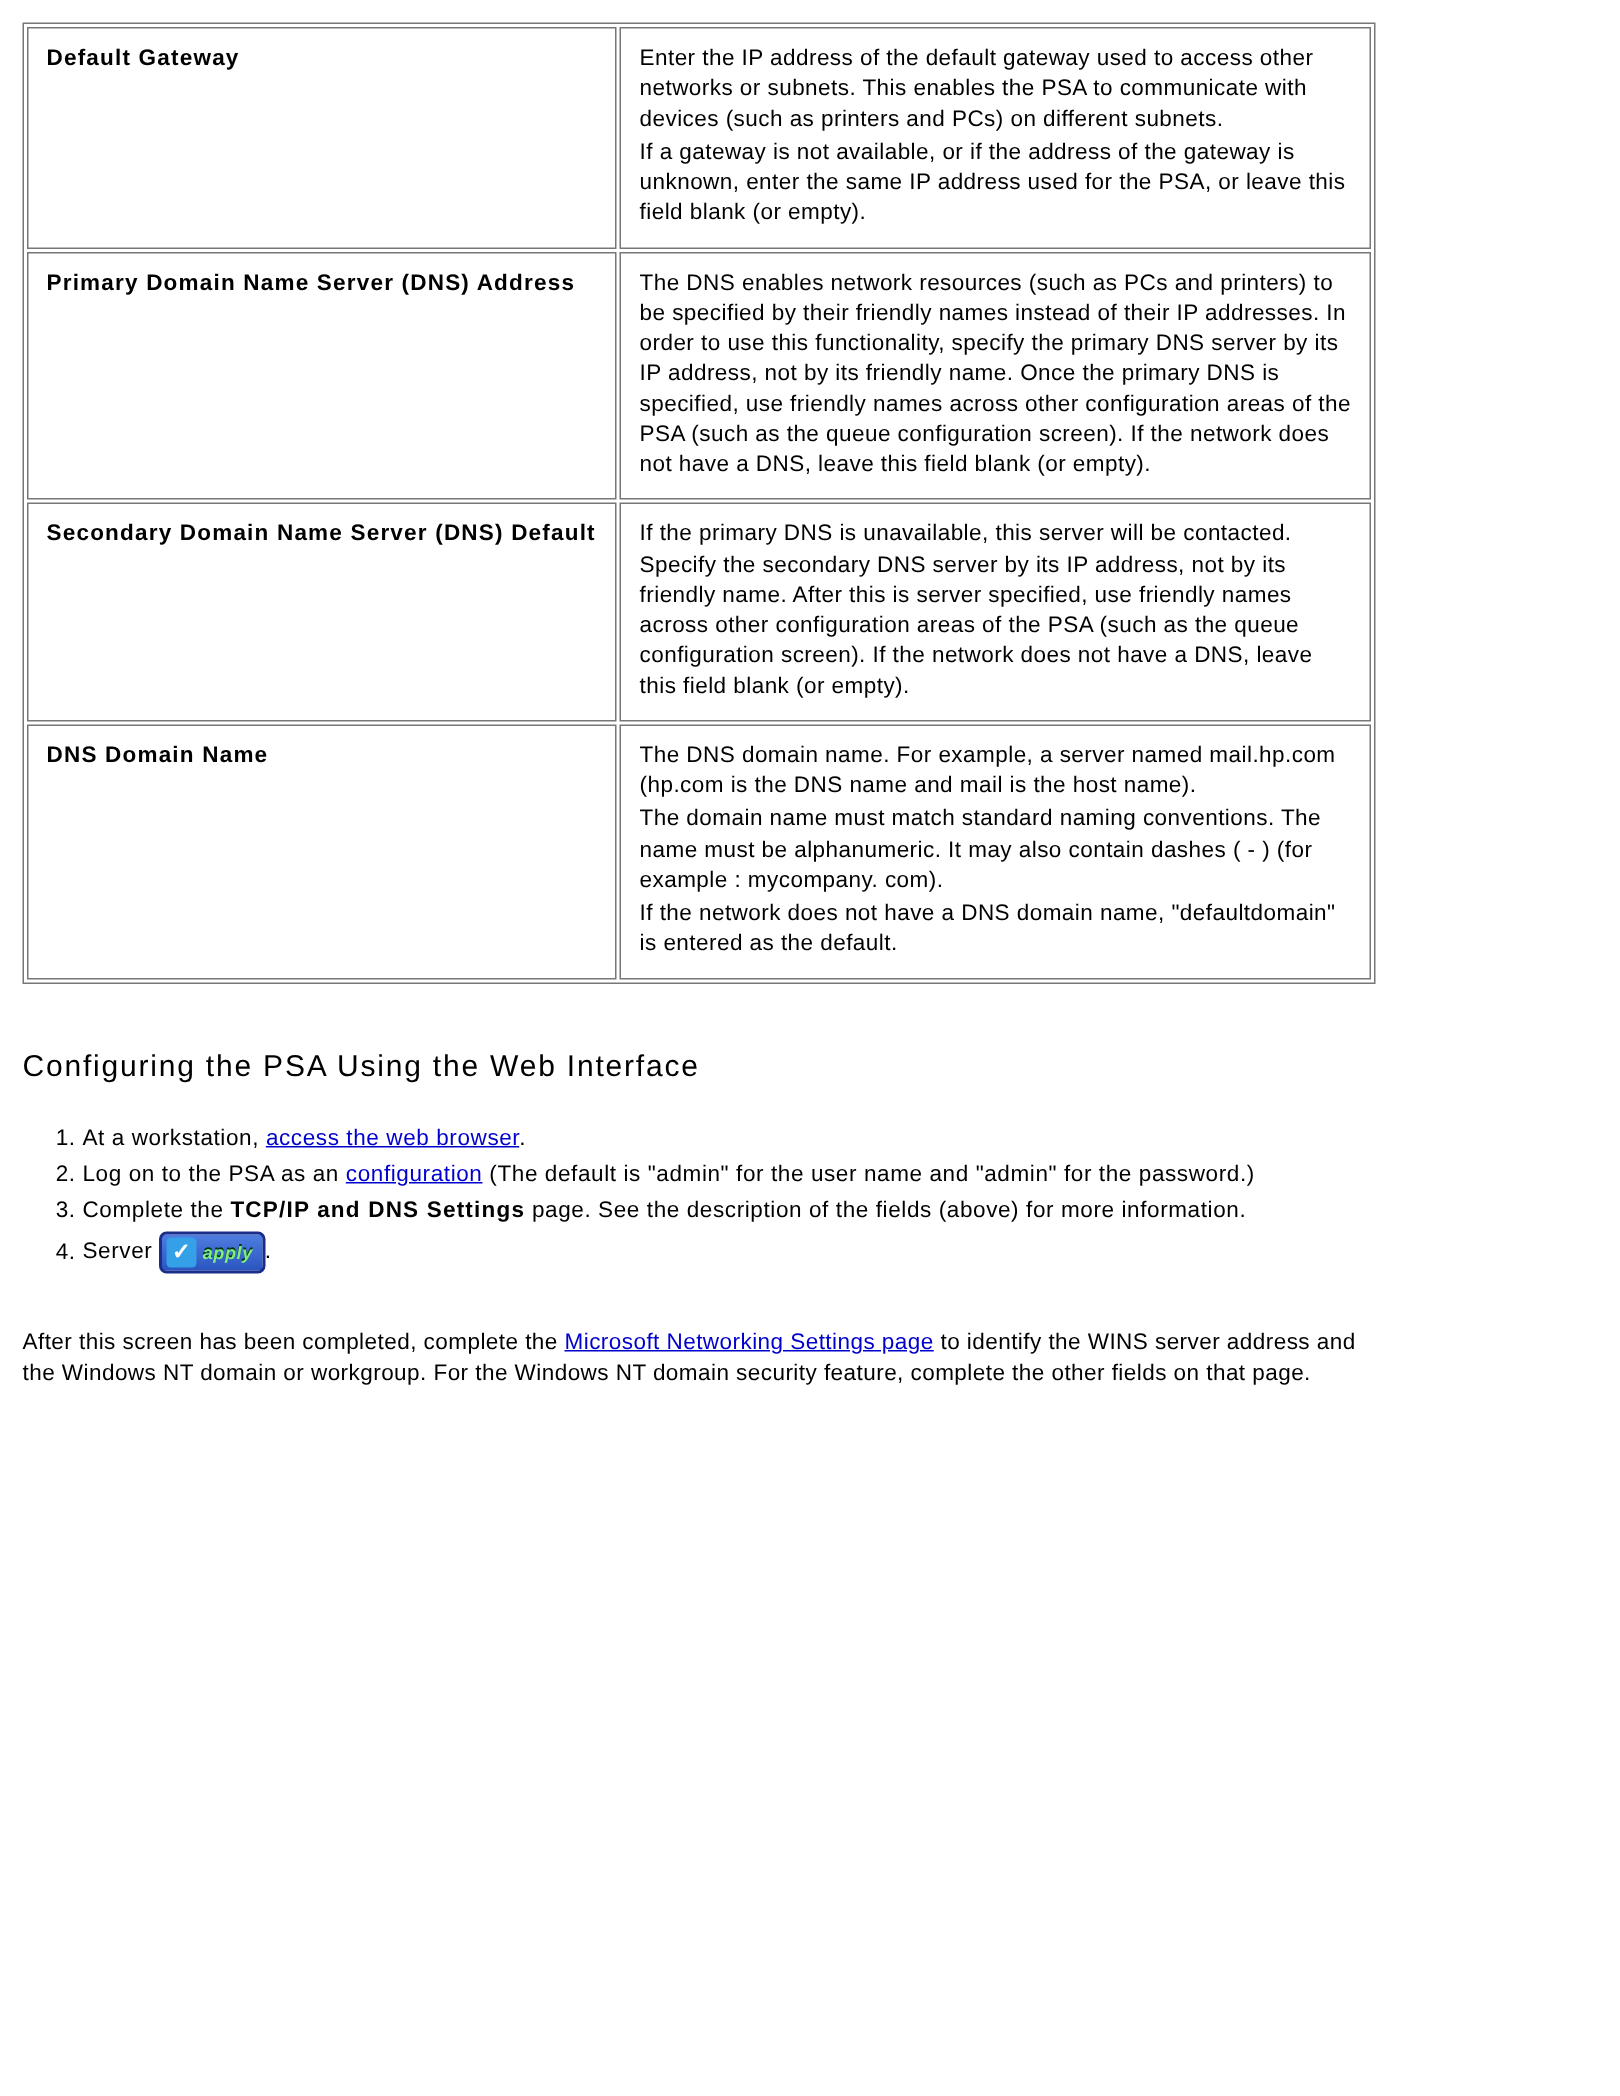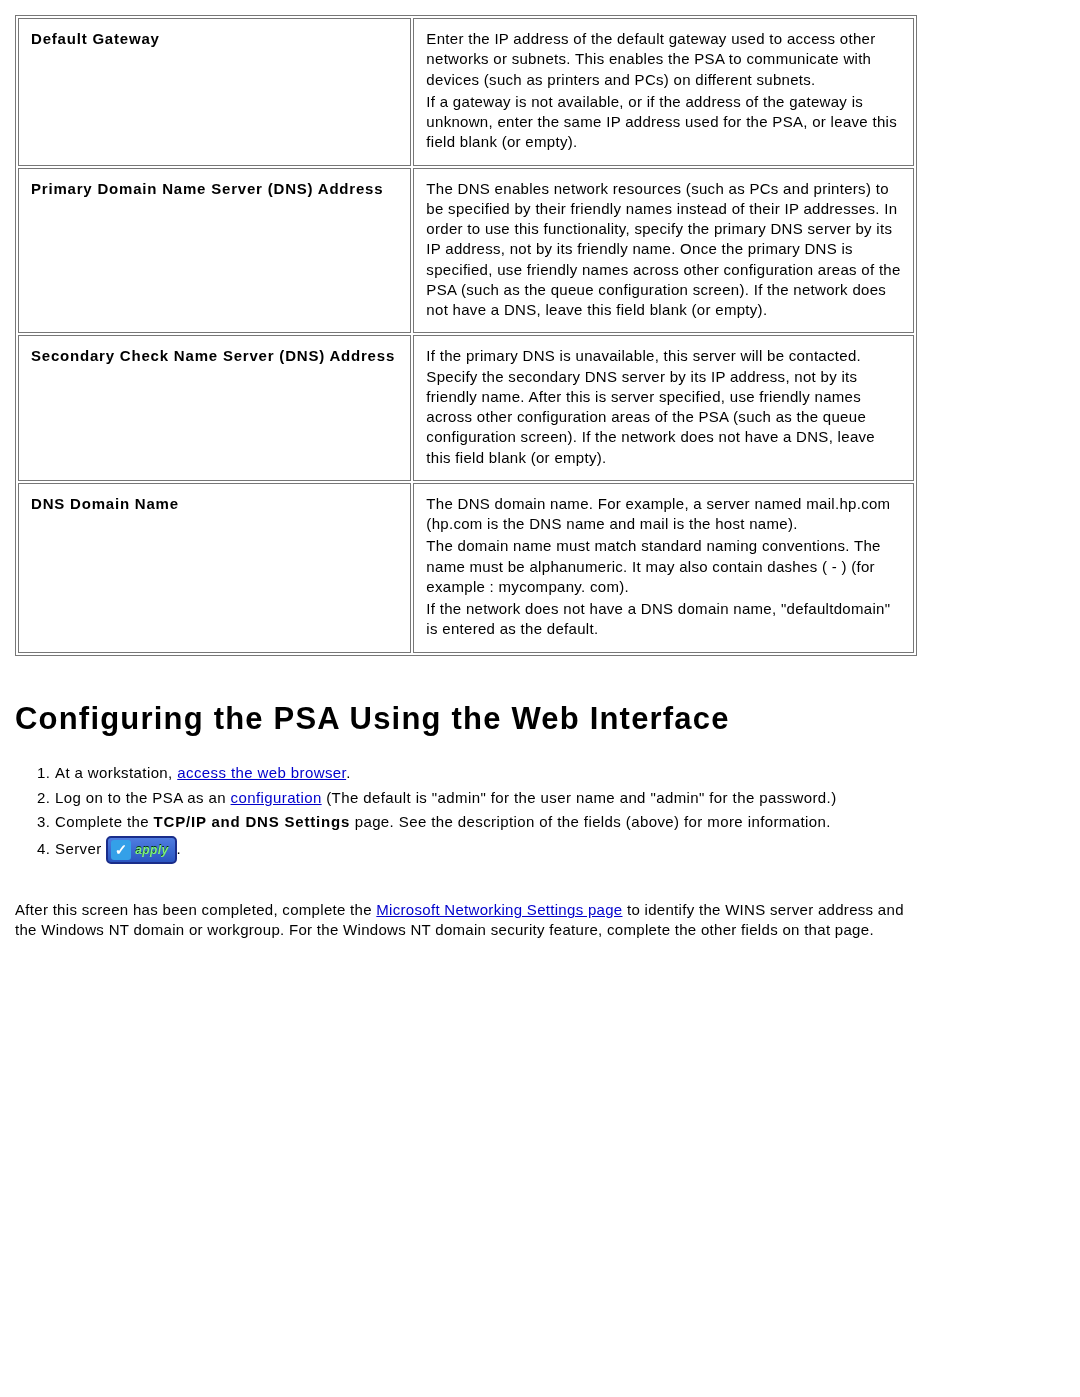--- a/index.html
+++ b/index.html
@@ -34,22 +34,22 @@
     letter-spacing: 0.8px;
   }
   table.defs td.desc {
     width: 56%;
     margin-left: 35px;
   }
   .para {
     margin: 0 0 2px 0;
   }
   h2.section {
-    font-weight: bold;
-    font-size: 31px;
+    font-weight: normal;
+    font-size: 20px;
     letter-spacing: 1.2px;
     margin: 42px 0 22px 0;
   }
   ol.steps {
     margin: 0 0 0 40px;
     padding: 0;
   }
   ol.steps li {
     padding: 2px 0;
     letter-spacing: 0.4px;
@@ -114,21 +114,21 @@
           <div class="para">If a gateway is not available, or if the address of the gateway is unknown, enter the same IP address used for the PSA, or leave this field blank (or empty).</div>
         </td>
       </tr>
       <tr>
         <td class="term">Primary Domain Name Server (DNS) Address</td>
         <td class="desc">
           <div class="para">The DNS enables network resources (such as PCs and printers) to be specified by their friendly names instead of their IP addresses. In order to use this functionality, specify the primary DNS server by its IP address, not by its friendly name. Once the primary DNS is specified, use friendly names across other configuration areas of the PSA (such as the queue configuration screen). If the network does not have a DNS, leave this field blank (or empty).</div>
         </td>
       </tr>
       <tr>
-        <td class="term">Secondary Check Name Server (DNS) Address</td>
+        <td class="term">Secondary Domain Name Server (DNS) Default</td>
         <td class="desc">
           <div class="para">If the primary DNS is unavailable, this server will be contacted. Specify the secondary DNS server by its IP address, not by its friendly name. After this is server specified, use friendly names across other configuration areas of the PSA (such as the queue configuration screen). If the network does not have a DNS, leave this field blank (or empty).</div>
         </td>
       </tr>
       <tr>
         <td class="term">DNS Domain Name</td>
         <td class="desc">
           <div class="para">The DNS domain name. For example, a server named mail.hp.com (hp.com is the DNS name and mail is the host name).</div>
           <div class="para">The domain name must match standard naming conventions. The name must be alphanumeric. It may also contain dashes ( - ) (for example : mycompany. com).</div>
           <div class="para">If the network does not have a DNS domain name, "defaultdomain" is entered as the default.</div>

